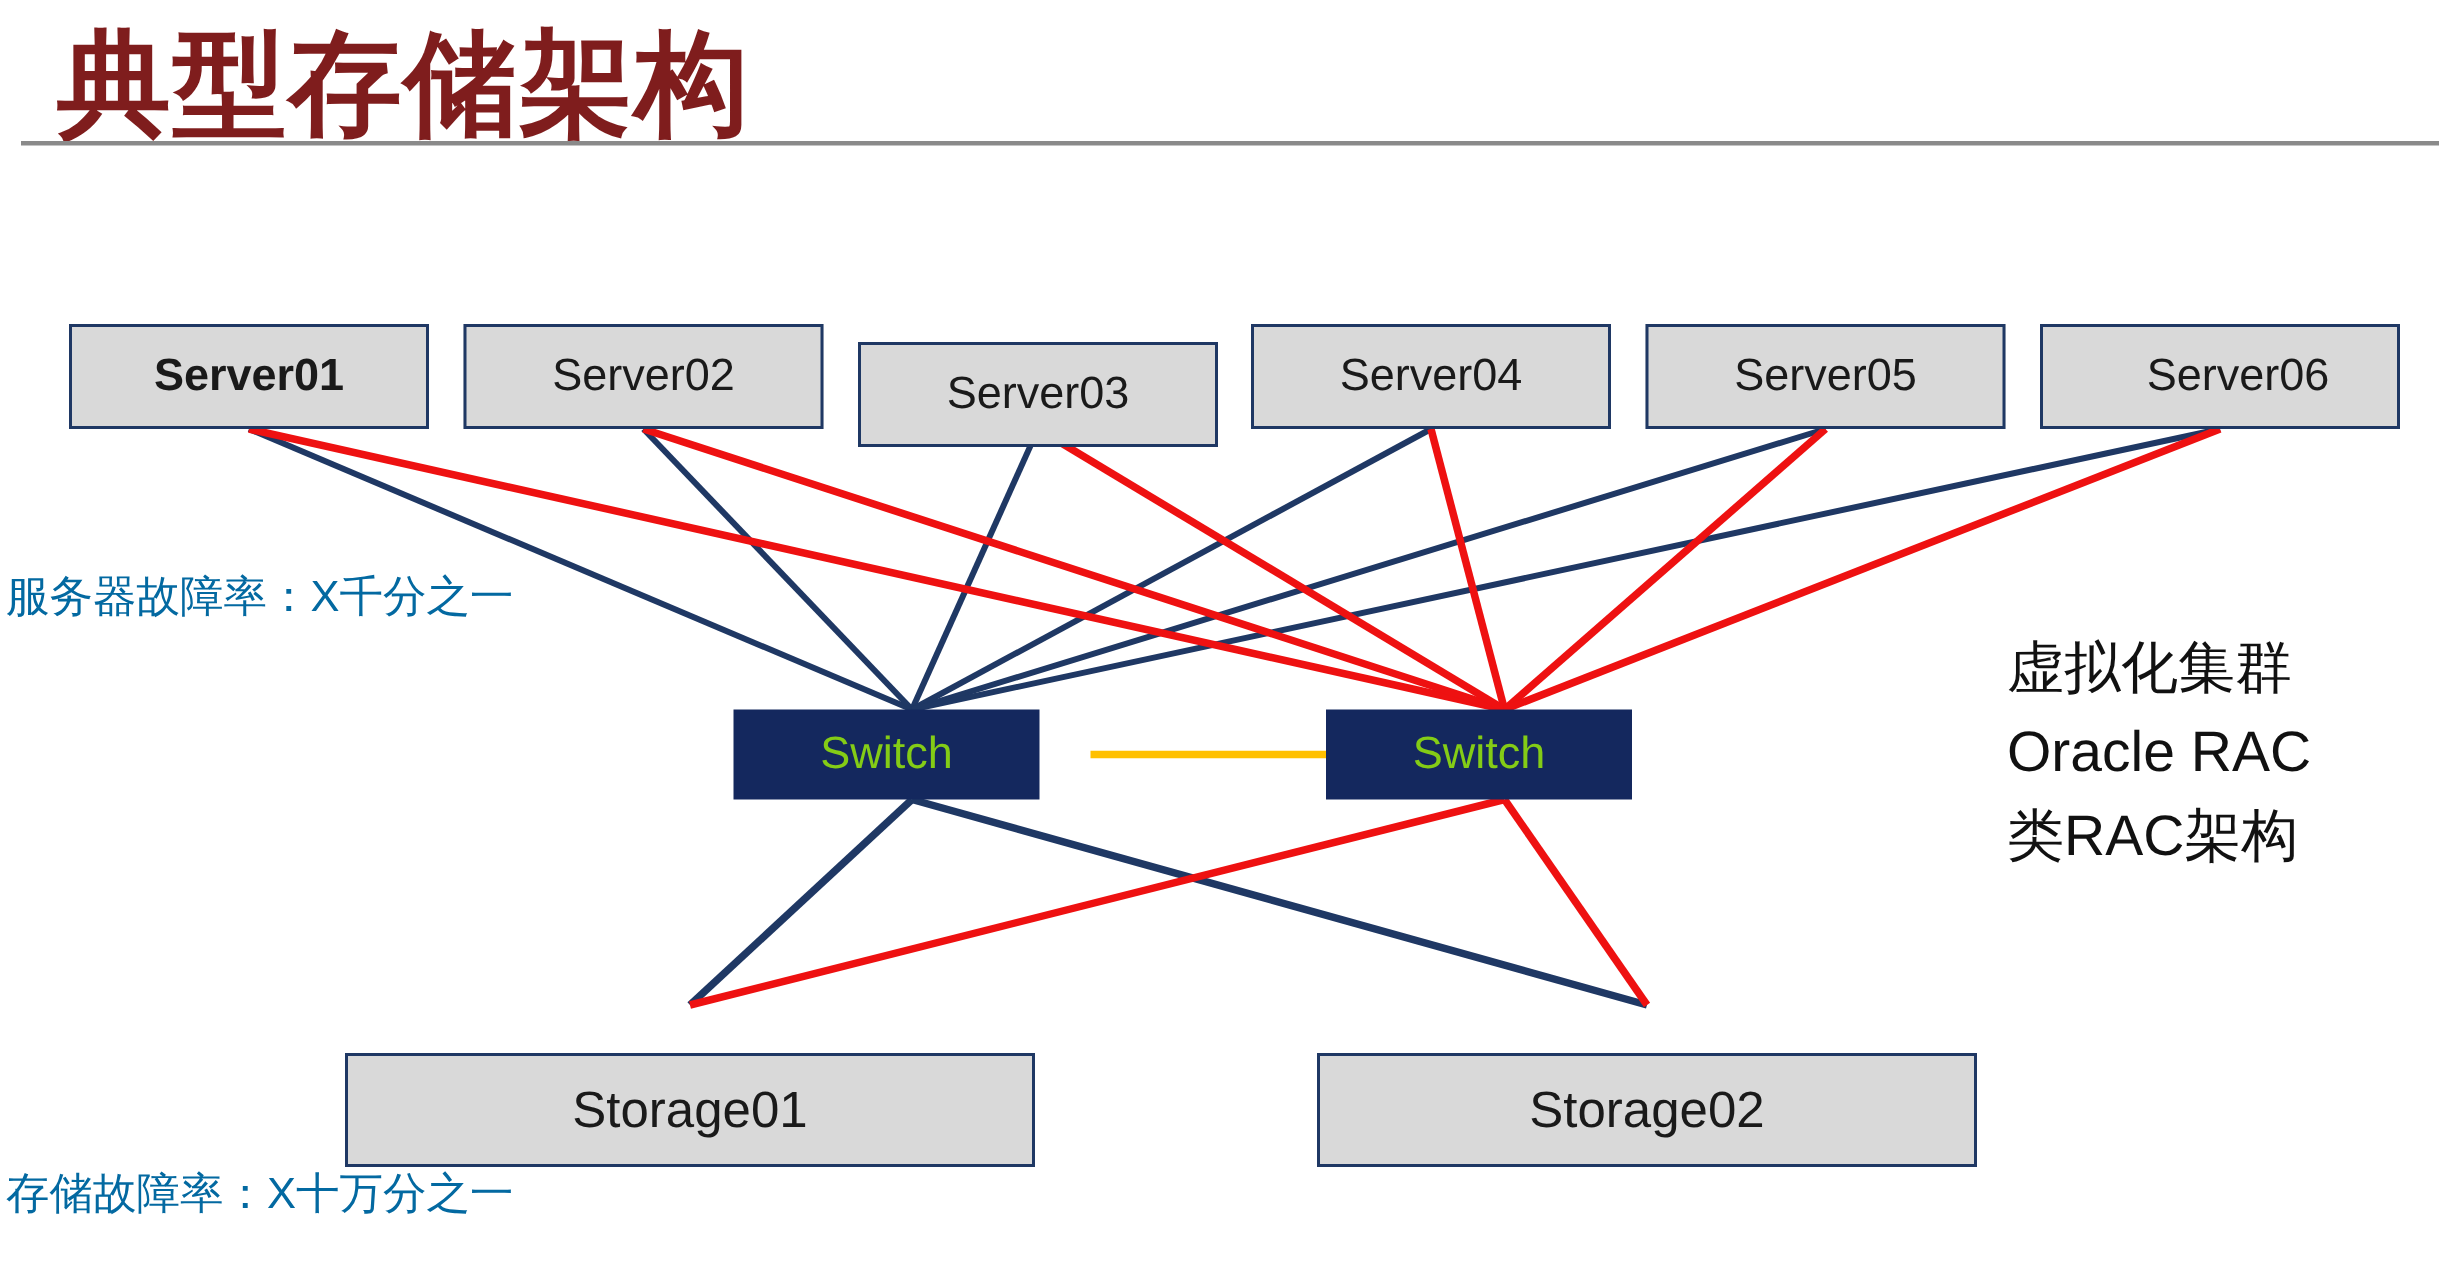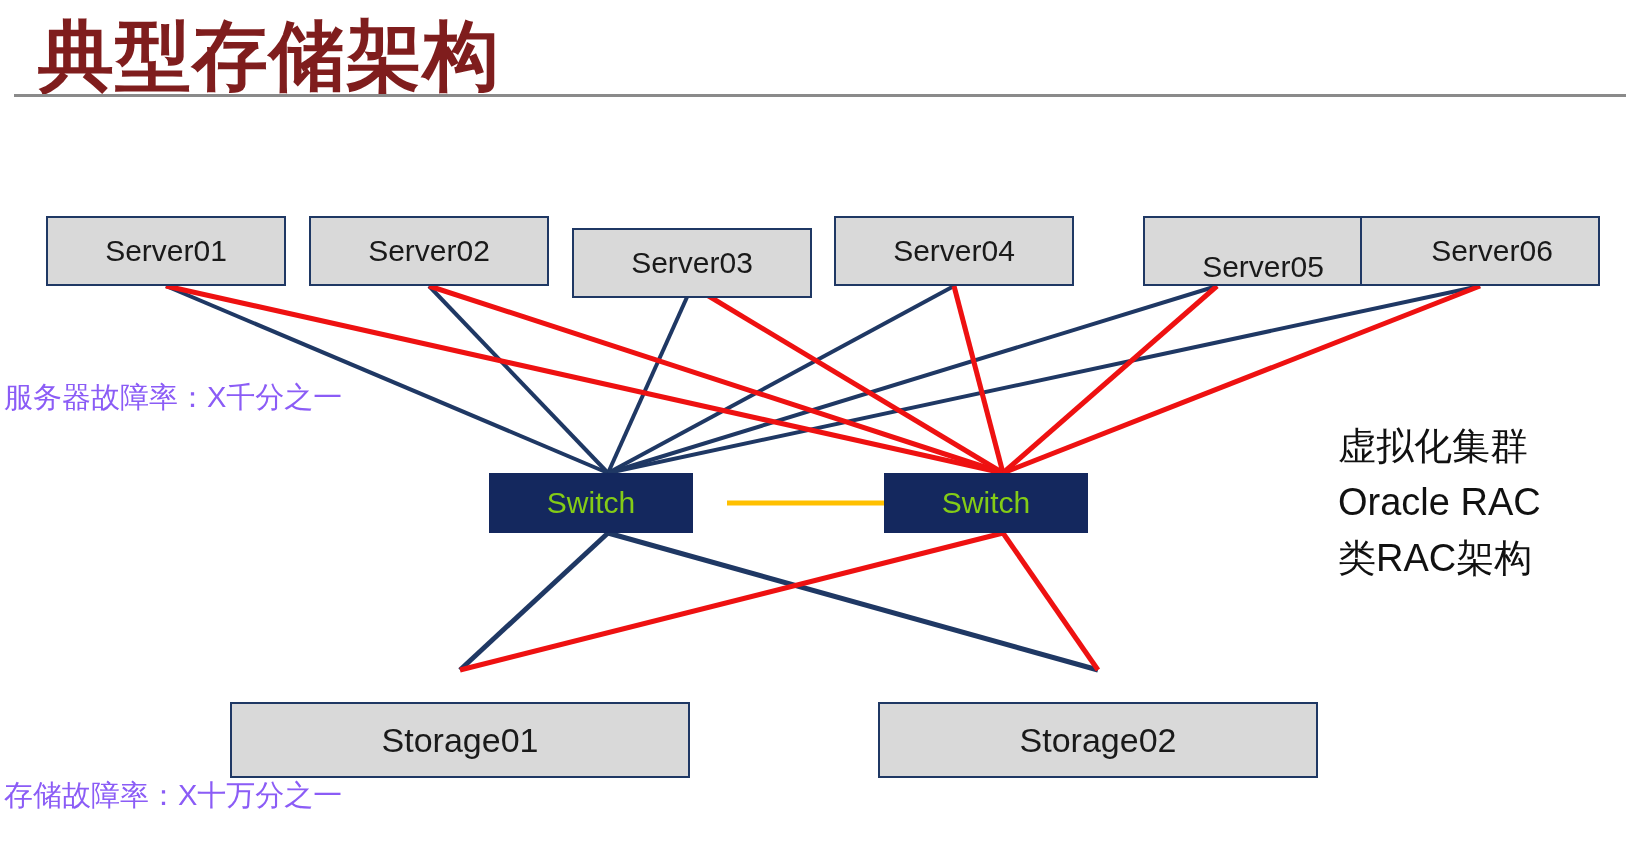--- a/index.html
+++ b/index.html
@@ -38,36 +38,36 @@
     box-sizing:border-box;
     display:flex;
     align-items:center;
     justify-content:center;
     background:var(--node-fill,#D9D9D9);
     border:2px solid var(--navy,#1F3864);
     color:#1a1a1a;
     white-space:nowrap;
   }
   .server{ top:216px; width:240px; height:70px; font-size:30px; }
-  #server1{left:46px;} #server2{left:309px;} #server3{left:572px;margin-top:12px;}
-  #server4{left:834px;} #server5{left:1143px;align-items:flex-end;} #server6{left:1360px;padding-left:24px;}
+  #server1{left:46px;font-weight:bold;} #server2{left:309px;} #server3{left:572px;margin-top:12px;}
+  #server4{left:834px;} #server5{left:1097px;} #server6{left:1360px;padding-left:24px;}
   .switch{
     top:473px; width:204px; height:60px;
     background:var(--switch-fill,#14285E);
     border:none;
     color:#84cc16;
     font-size:30px;
   }
   #switch1{left:489px;} #switch2{left:884px;}
   .storage{ top:670px; height:76px; font-size:34px;margin-top:32px; }
   #storage1{left:230px; width:460px;}
   #storage2{left:878px; width:440px;}
   .note{
     position:absolute;
-    color:#8b5cf6;
+    color:#0369a1;
     font-size:29px;
     white-space:nowrap;
   }
   #note-server-rate{ left:4px; top:378px; }
   #note-storage-rate{ left:4px; top:776px; }
   .cluster-note{
     position:absolute;
     left:1338px; top:418px;
     color:#111111;
     font-size:38px;

